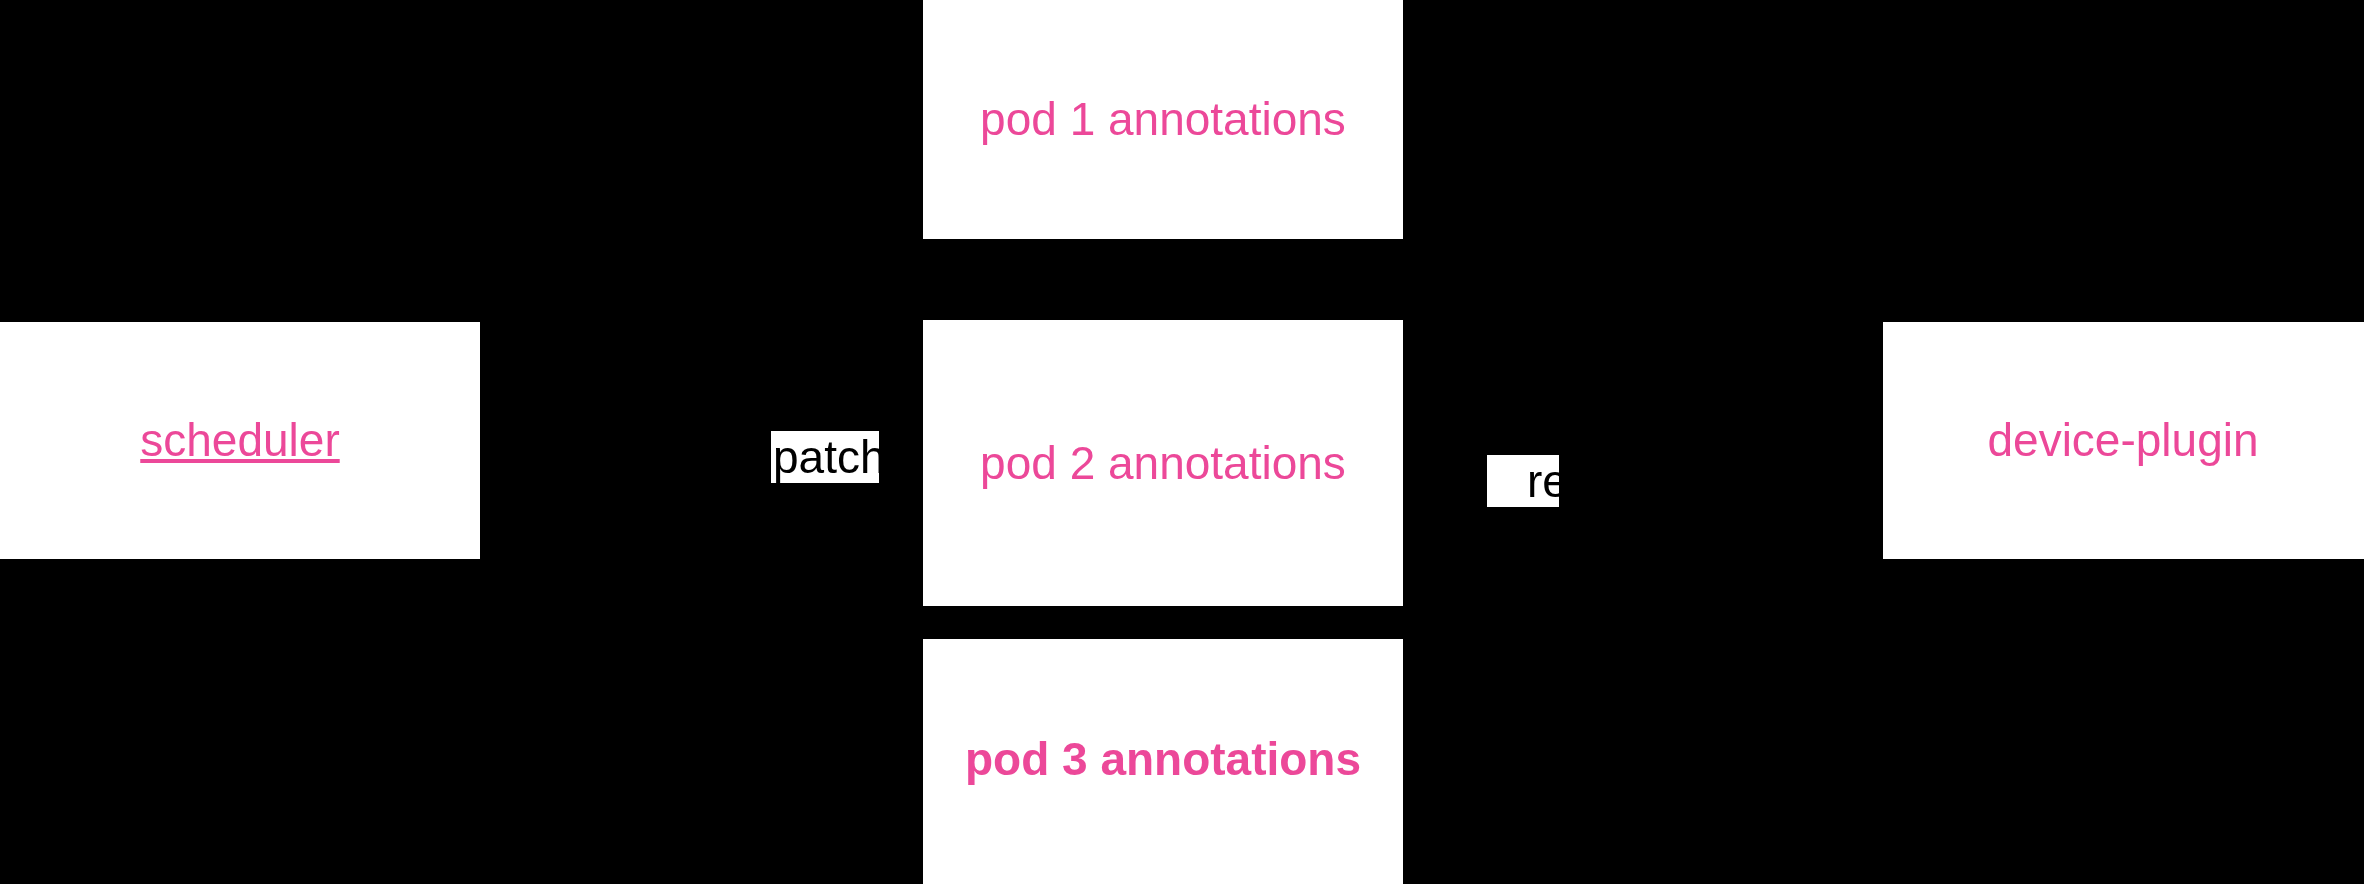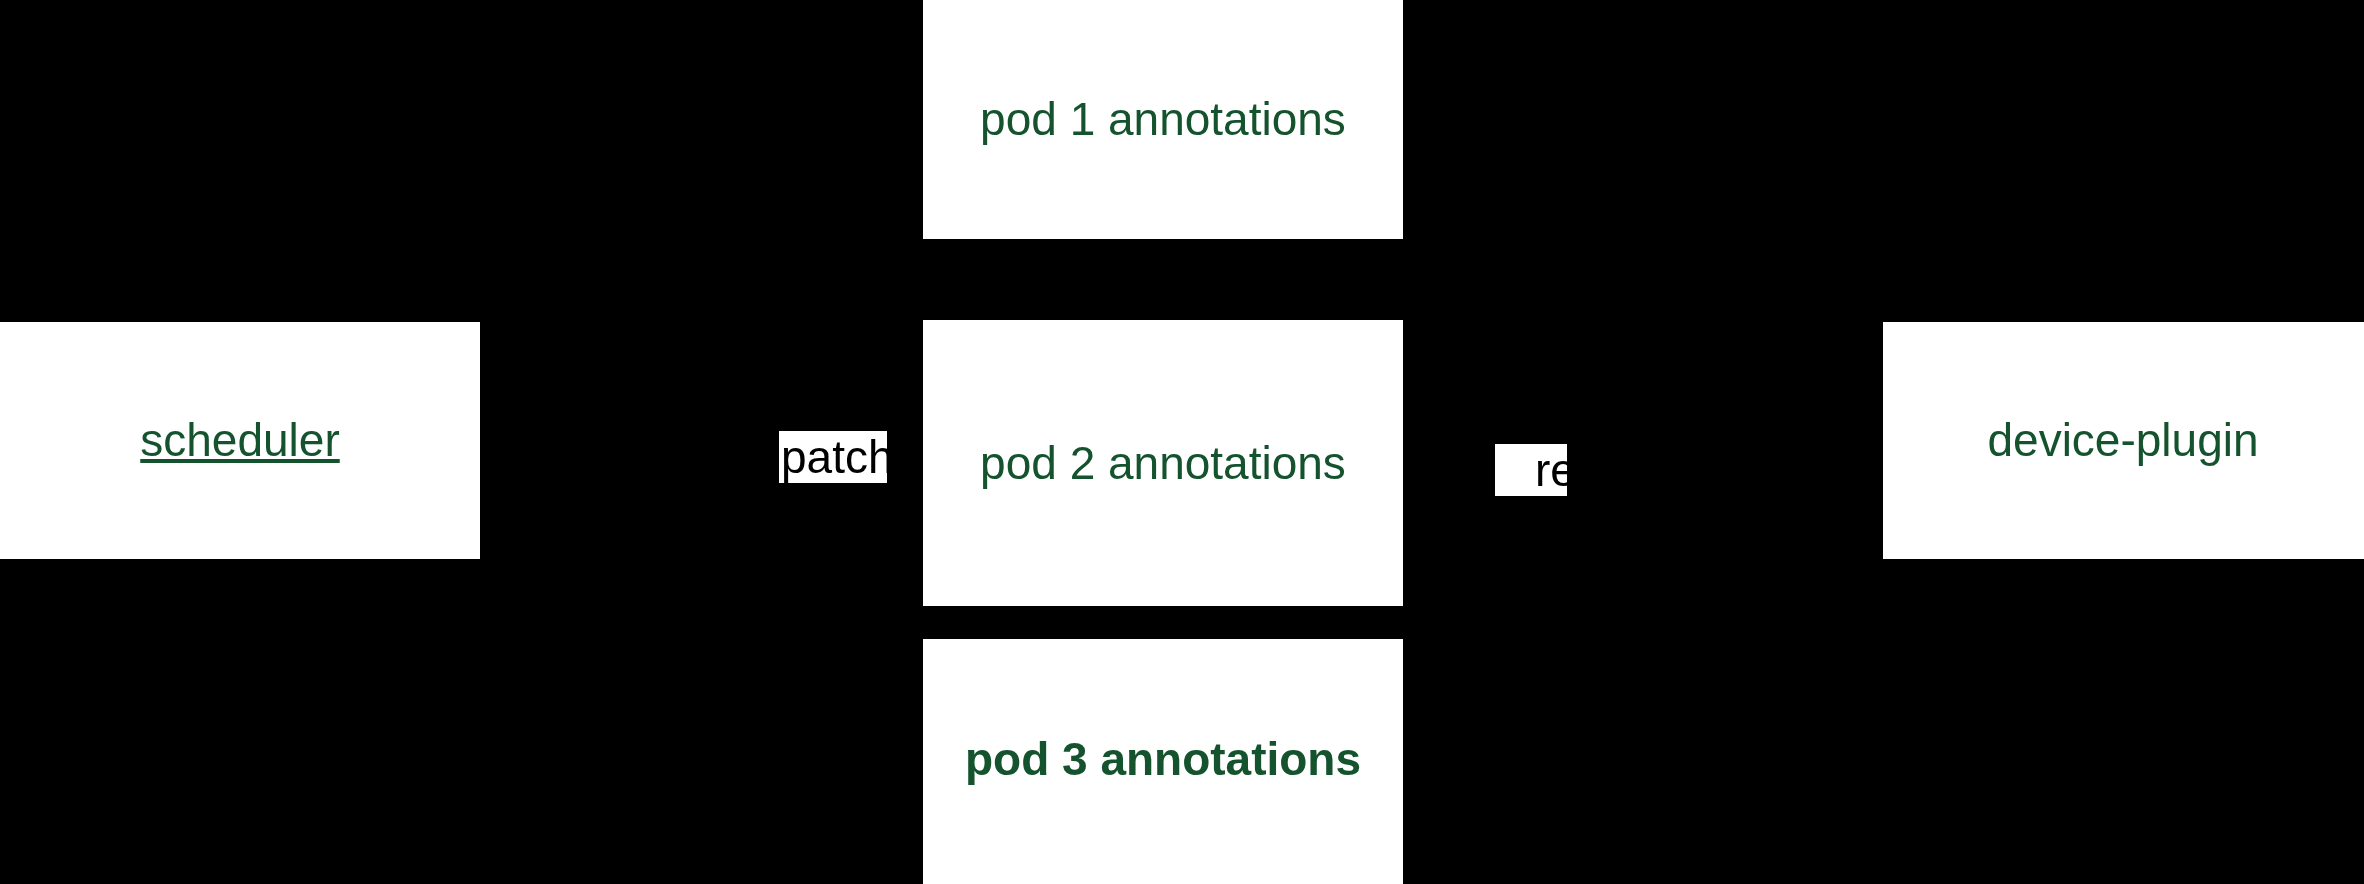--- a/index.html
+++ b/index.html
@@ -19,21 +19,21 @@
   .node {
     position: absolute;
     background: #ffffff;
     border: 0;
     display: flex;
     align-items: center;
     justify-content: center;
     box-sizing: border-box;
   }
   .node-label {
-    color: #14532d;
+    color: #ec4899;
     font-size: 46px;
     font-weight: 400;
     line-height: 1.1;
     text-align: center;
     white-space: nowrap;
     letter-spacing: 0px;
   }
   
   #node-scheduler     { left: -80px;  top: 322px; width: 560px; height: 237px; }
   #node-pod1          { left: 923px;  top: -80px; width: 480px; height: 319px; }
@@ -61,24 +61,23 @@
     position: absolute;
     background: #ffffff;
     color: #000000;
     font-size: 46px;
     line-height: 52px;
     font-weight: 400;
     white-space: nowrap;
     text-align: center;
     box-sizing: border-box;
     padding: 0 2px;
-    margin-left: 8px;
   }
   #edge-label-patch { left: 771px;  top: 431px; width: 108px; height: 52px; }
-  #edge-label-read  { left: 1487px; top: 444px; width: 72px;  height: 52px; padding-left: 40px; }
+  #edge-label-read  { left: 1487px; top: 455px; width: 72px;  height: 52px; padding-left: 40px; }
 </style>
 </head>
 <body>
 
 <div id="canvas">
 
   <div class="edge" id="edge-scheduler-pod2"></div>
   <div class="edge" id="edge-pod2-device"></div>
 
   <div class="node" id="node-scheduler">

